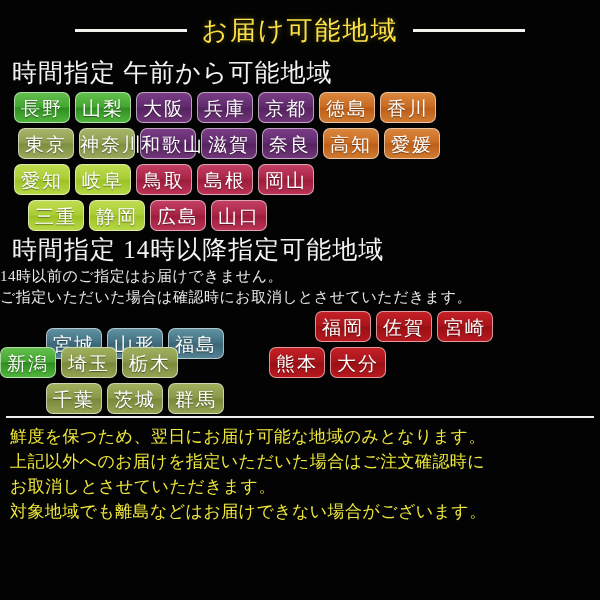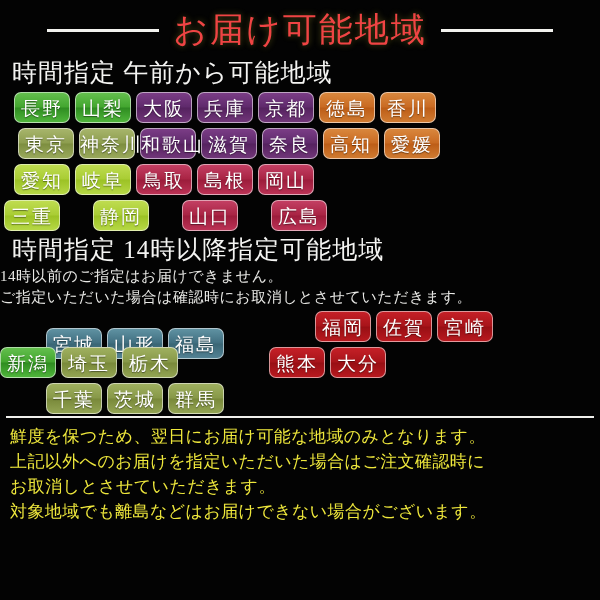--- a/index.html
+++ b/index.html
@@ -32,22 +32,22 @@
     padding-top: 4px;
     box-sizing: border-box;
   }
   .title-rule {
     width: 112px;
     height: 3px;
     background: #f2f2ee;
     flex: none;
   }
   .title-text {
-    color: #ef4444;
-    font-size: 34px;
+    color: #fde047;
+    font-size: 26px;
     letter-spacing: 2px;
     white-space: nowrap;
     text-shadow: 0 0 6px rgba(240,230,60,0.35);
   }
 
   
   .section-head {
     color: #f4f4f2;
     font-size: 25px;
     letter-spacing: 1px;
@@ -152,25 +152,25 @@
           <div class="chip c-orange w2">高知</div>
           <div class="chip c-orange w2">愛媛</div>
         </div>
         <div class="btn-row" style="padding-left: 14px;">
           <div class="chip c-lime w2">愛知</div>
           <div class="chip c-lime w2">岐阜</div>
           <div class="chip c-crimson w2">鳥取</div>
           <div class="chip c-crimson w2">島根</div>
           <div class="chip c-crimson w2">岡山</div>
         </div>
-        <div class="btn-row" style="padding-left: 4px; gap: 28px;">
+        <div class="btn-row" style="padding-left: 28px;">
           <div class="chip c-lime w2">三重</div>
           <div class="chip c-lime w2">静岡</div>
+          <div class="chip c-crimson w2">広島</div>
           <div class="chip c-crimson w2">山口</div>
-          <div class="chip c-crimson w2">広島</div>
         </div>
       </div>
   </div>
 
   <div>
     <div class="section-head">時間指定 14時以降指定可能地域</div>
     <div class="note-line">14時以前のご指定はお届けできません。</div>
     <div class="note-line">ご指定いただいた場合は確認時にお取消しとさせていただきます。</div>
     <div class="grid" id="grid-2">
         <div class="btn-row" style="padding-left: 46px;">

